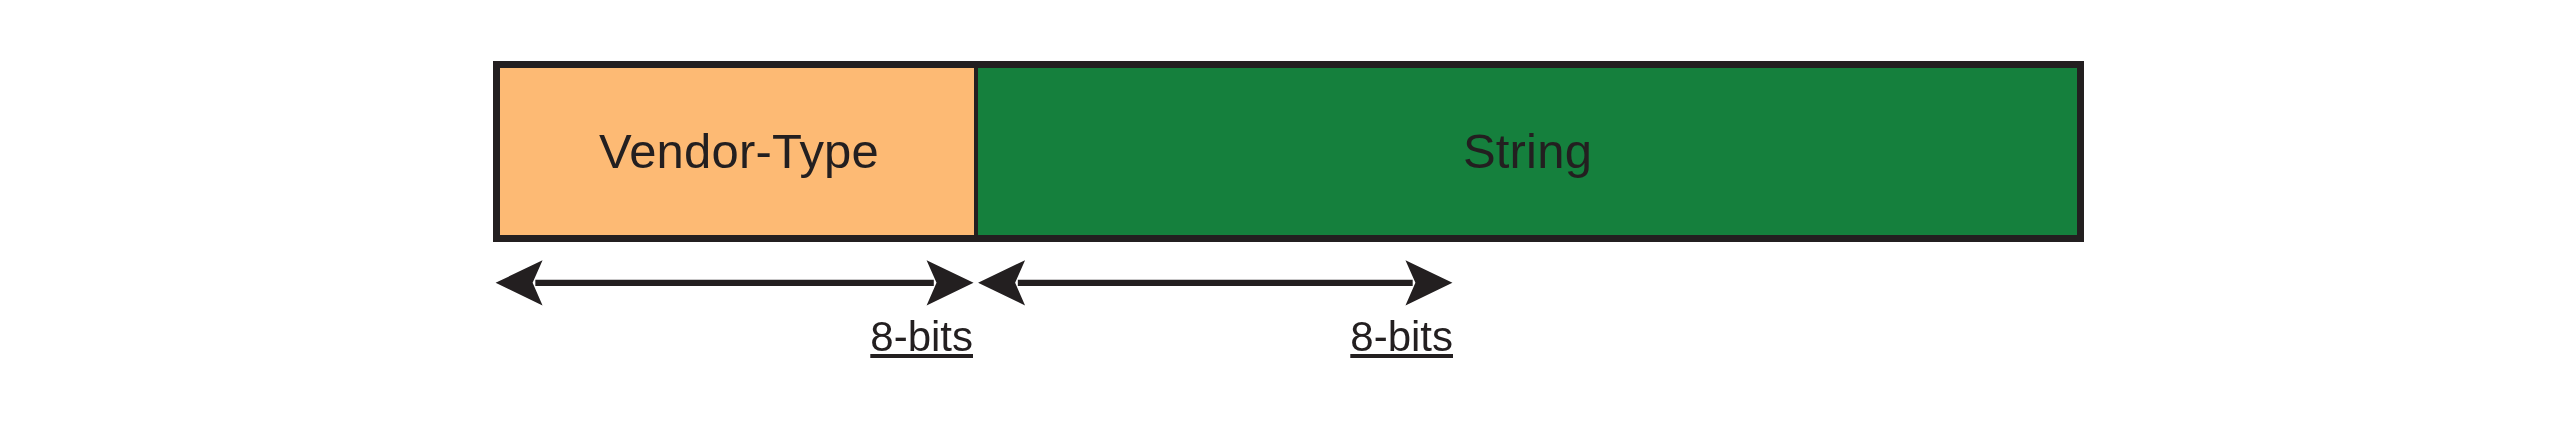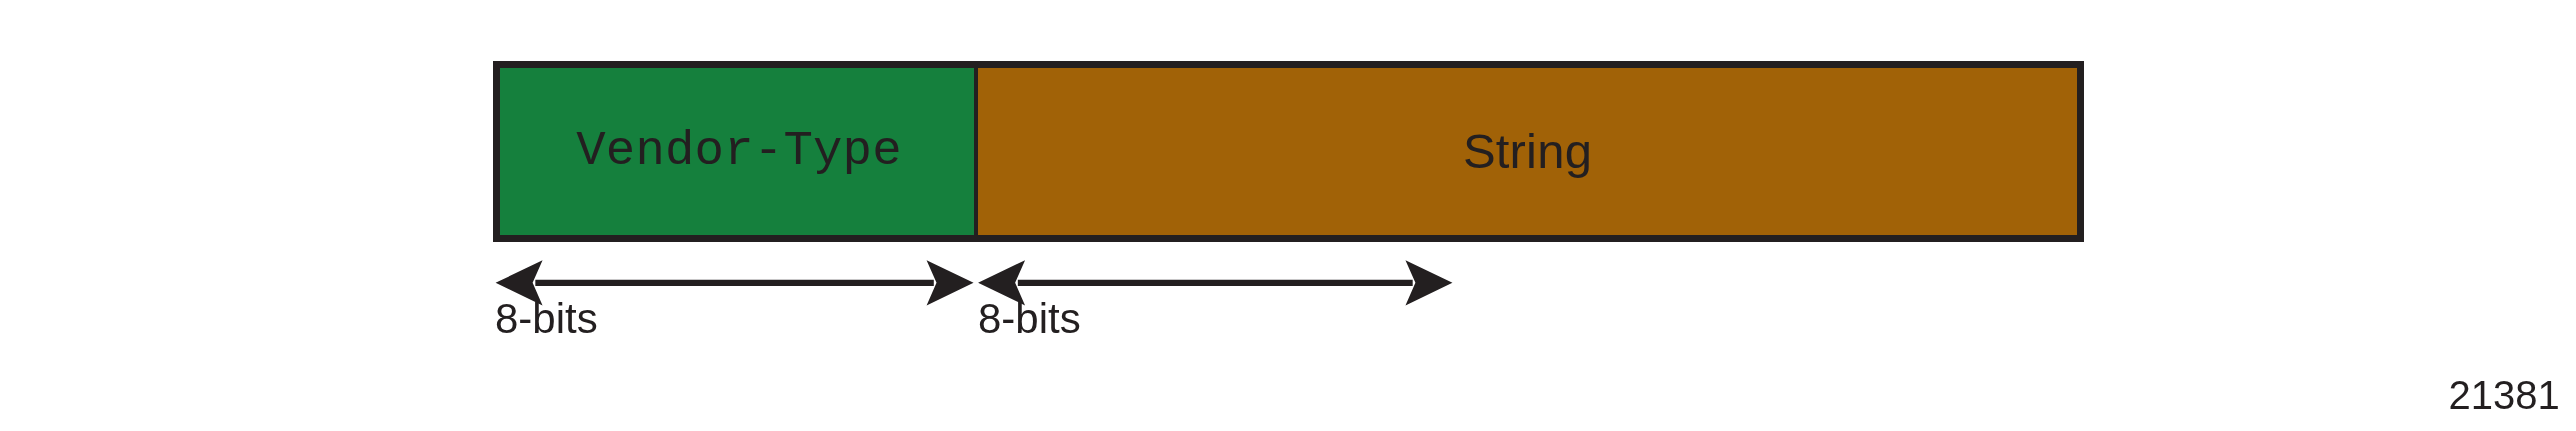--- a/index.html
+++ b/index.html
@@ -42,22 +42,22 @@
     display: flex;
     align-items: center;
     justify-content: center;
     box-sizing: border-box;
     font-size: 49px;
     line-height: 1;
     letter-spacing: 0.2px;
     color: #231f20;
     white-space: nowrap;
   }
-  .field-cell.shaded { background: #15803d; font-family: Liberation Mono, monospace; }
-  .field-cell.plain  { background: #a16207; }
+  .field-cell.shaded { background: #fdba74; }
+  .field-cell.plain  { background: #15803d; }
 
   .field-cell.div-right::after {
     content: "";
     position: absolute;
     top: 0;
     right: 0;
     width: 4.5px;
     height: 100%;
     background: #231f20;
   }
@@ -73,26 +73,27 @@
     position: absolute;
     left: 0;
     top: 0;
     width: 2576px;
     height: 431px;
     pointer-events: none;
   }
 
   .measure-label {
     position: absolute;
-    top: 298px;
+    top: 316px;
     font-size: 42px;
     line-height: 1;
     color: #231f20;
-    text-align: left;
+    text-align: right;
     white-space: nowrap;
+    text-decoration: underline;
   }
   .measure-label.span-1 { left: 495px; width: 478px; }
   .measure-label.span-2 { left: 978px; width: 475px; }
 
   
   .figure-number {
     position: absolute;
     right: 16.3px;
     top: 375px;
     font-size: 40px;
@@ -133,16 +134,15 @@
       <polygon points="1082,313 1134,288 1123,313 1134,338" fill="#231f20"></polygon>
       <polygon points="1607,313 1555,288 1566,313 1555,338" fill="#231f20"></polygon>
     </g>
 
   </svg>
 
   <div class="measure-label span-1">8-bits</div>
 
   <div class="measure-label span-2">8-bits</div>
 
-  <div class="figure-number">21381</div>
 
 </div>
 
 
 </body></html>

